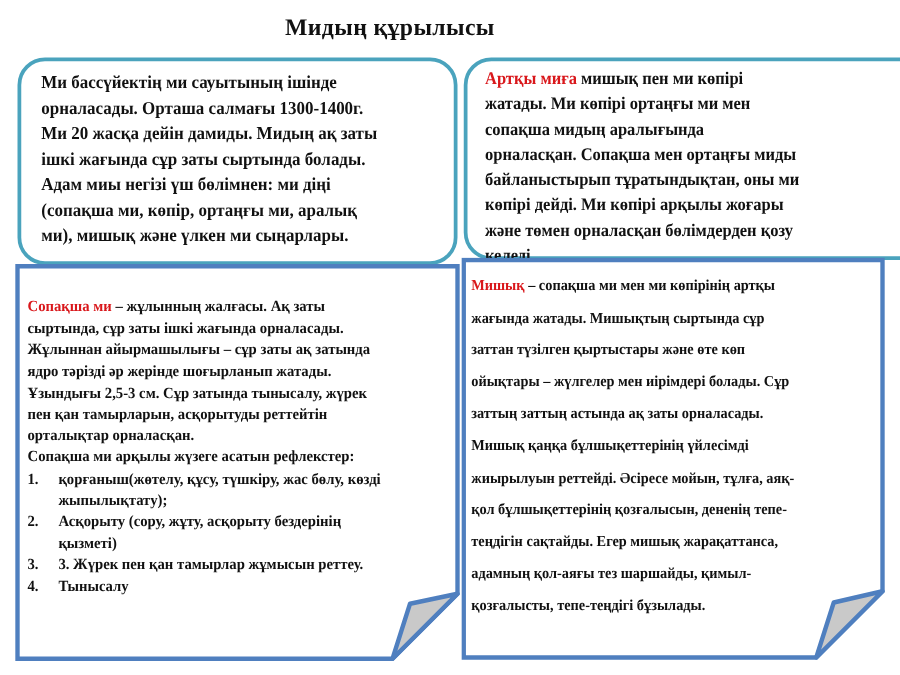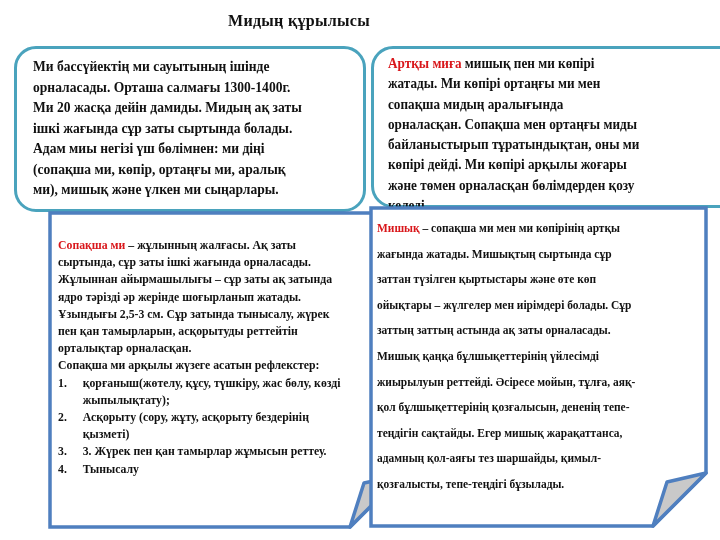--- a/index.html
+++ b/index.html
@@ -1,36 +1,36 @@
 <!DOCTYPE html>
 <html><head>
 <meta charset="utf-8">
 <style>
   html, body { margin:0; padding:0; }
   body {
     width:720px; height:540px; background:#ffffff; position:relative; overflow:hidden;
     font-family: "Liberation Serif", "DejaVu Serif", serif; color:#111;
   }
   .title {
-    position:absolute; left:228px; top:12px; font-size:16px; font-weight:bold; color:#111;
+    position:absolute; left:228px; top:12px; font-size:19px; font-weight:bold; color:#111;
     letter-spacing:0.3px;
   }
   .rbox {
     position:absolute; box-sizing:border-box; background:#fff;
     border:3px solid #4aa3bd; border-radius:22px;
   }
   .box-left-top { left:14px; top:46px; width:352px; height:166px; padding:7px 12px 0 16px; }
   .box-right-top { left:371px; top:46px; width:376px; height:162px; padding:4px 8px 0 14px; }
   .rbox p { margin:0; font-weight:bold; font-size:14.6px; line-height:20.5px; transform:scaleX(0.93); transform-origin:left; width:108%; }
   .box-right-top p { font-size:14.2px; line-height:20.3px; }
 
   .fold-box { position:absolute; }
   .fold-box svg { position:absolute; left:0; top:0; }
   .fold-content { position:absolute; left:0; top:0; box-sizing:border-box; }
-  .lb { left:12px; top:211px; width:356px; height:318px;margin-left:36px; }
+  .lb { left:12px; top:211px; width:356px; height:318px; }
   .lb .fold-content { padding:26px 10px 0 10px; width:356px; }
   .lb .fold-content p, .lb .fold-content li {
     font-weight:bold; font-size:12.4px; line-height:17.2px; margin:0;
     transform:scaleX(0.95); transform-origin:left;
   }
   .lb ol { margin:0; padding:0; list-style:none; }
   .lb li { display:flex; }
   .lb li .num { width:26px; flex:none; }
   .rb { left:369px; top:206px; width:339px; height:380px; }
   .rb .fold-content { padding:10px 10px 0 8px; width:335px; }

